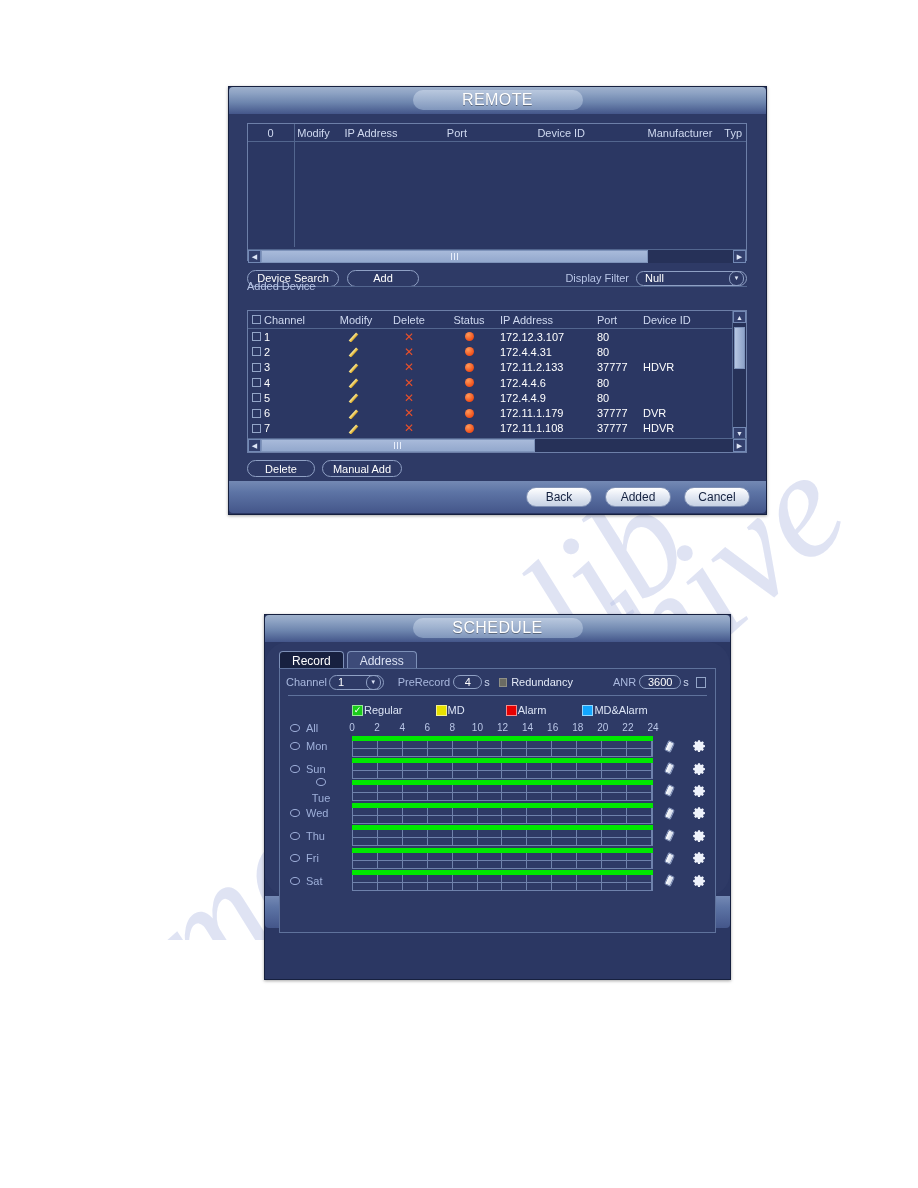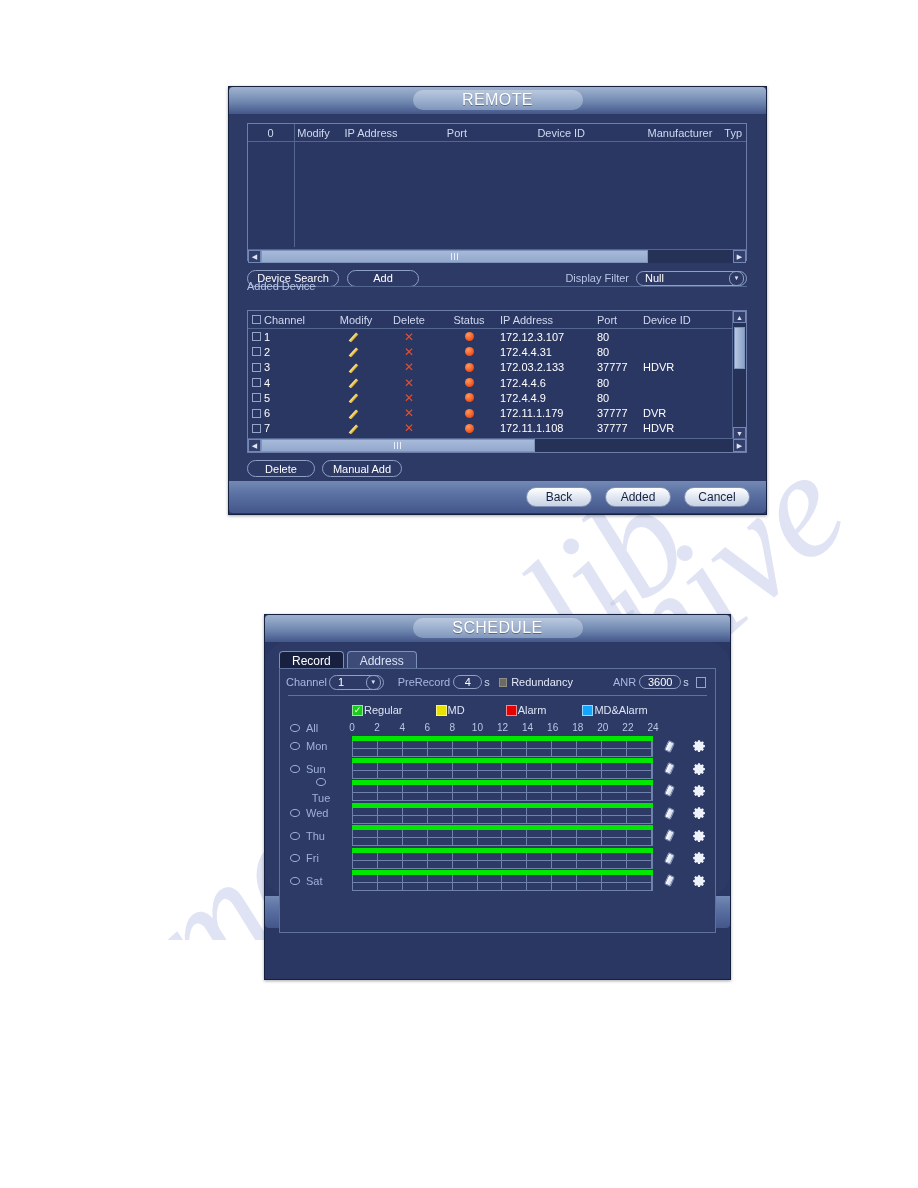--- a/index.html
+++ b/index.html
@@ -367,21 +367,21 @@
               <div class="cell" style="width:68px;">3</div>
               <div class="cell" style="width:48px;display:flex;align-items:center;justify-content:center;">
                 <span class="pencil"></span>
               </div>
               <div class="cell" style="width:58px;display:flex;align-items:center;justify-content:center;">
                 <span class="xmark">✕</span>
               </div>
               <div class="cell" style="width:62px;display:flex;align-items:center;justify-content:center;">
                 <span class="dot"></span>
               </div>
-              <div class="cell" style="width:97px;">172.03.2.133</div>
+              <div class="cell" style="width:97px;">172.11.2.133</div>
               <div class="cell" style="width:46px;">37777</div>
               <div class="cell" style="width:74px;">HDVR</div>
             </div>
             <div class="row">
               <div class="cell" style="width:16px;display:flex;align-items:center;justify-content:center;">
                 <span class="chk"></span>
               </div>
               <div class="cell" style="width:68px;">4</div>
               <div class="cell" style="width:48px;display:flex;align-items:center;justify-content:center;">
                 <span class="pencil"></span>

